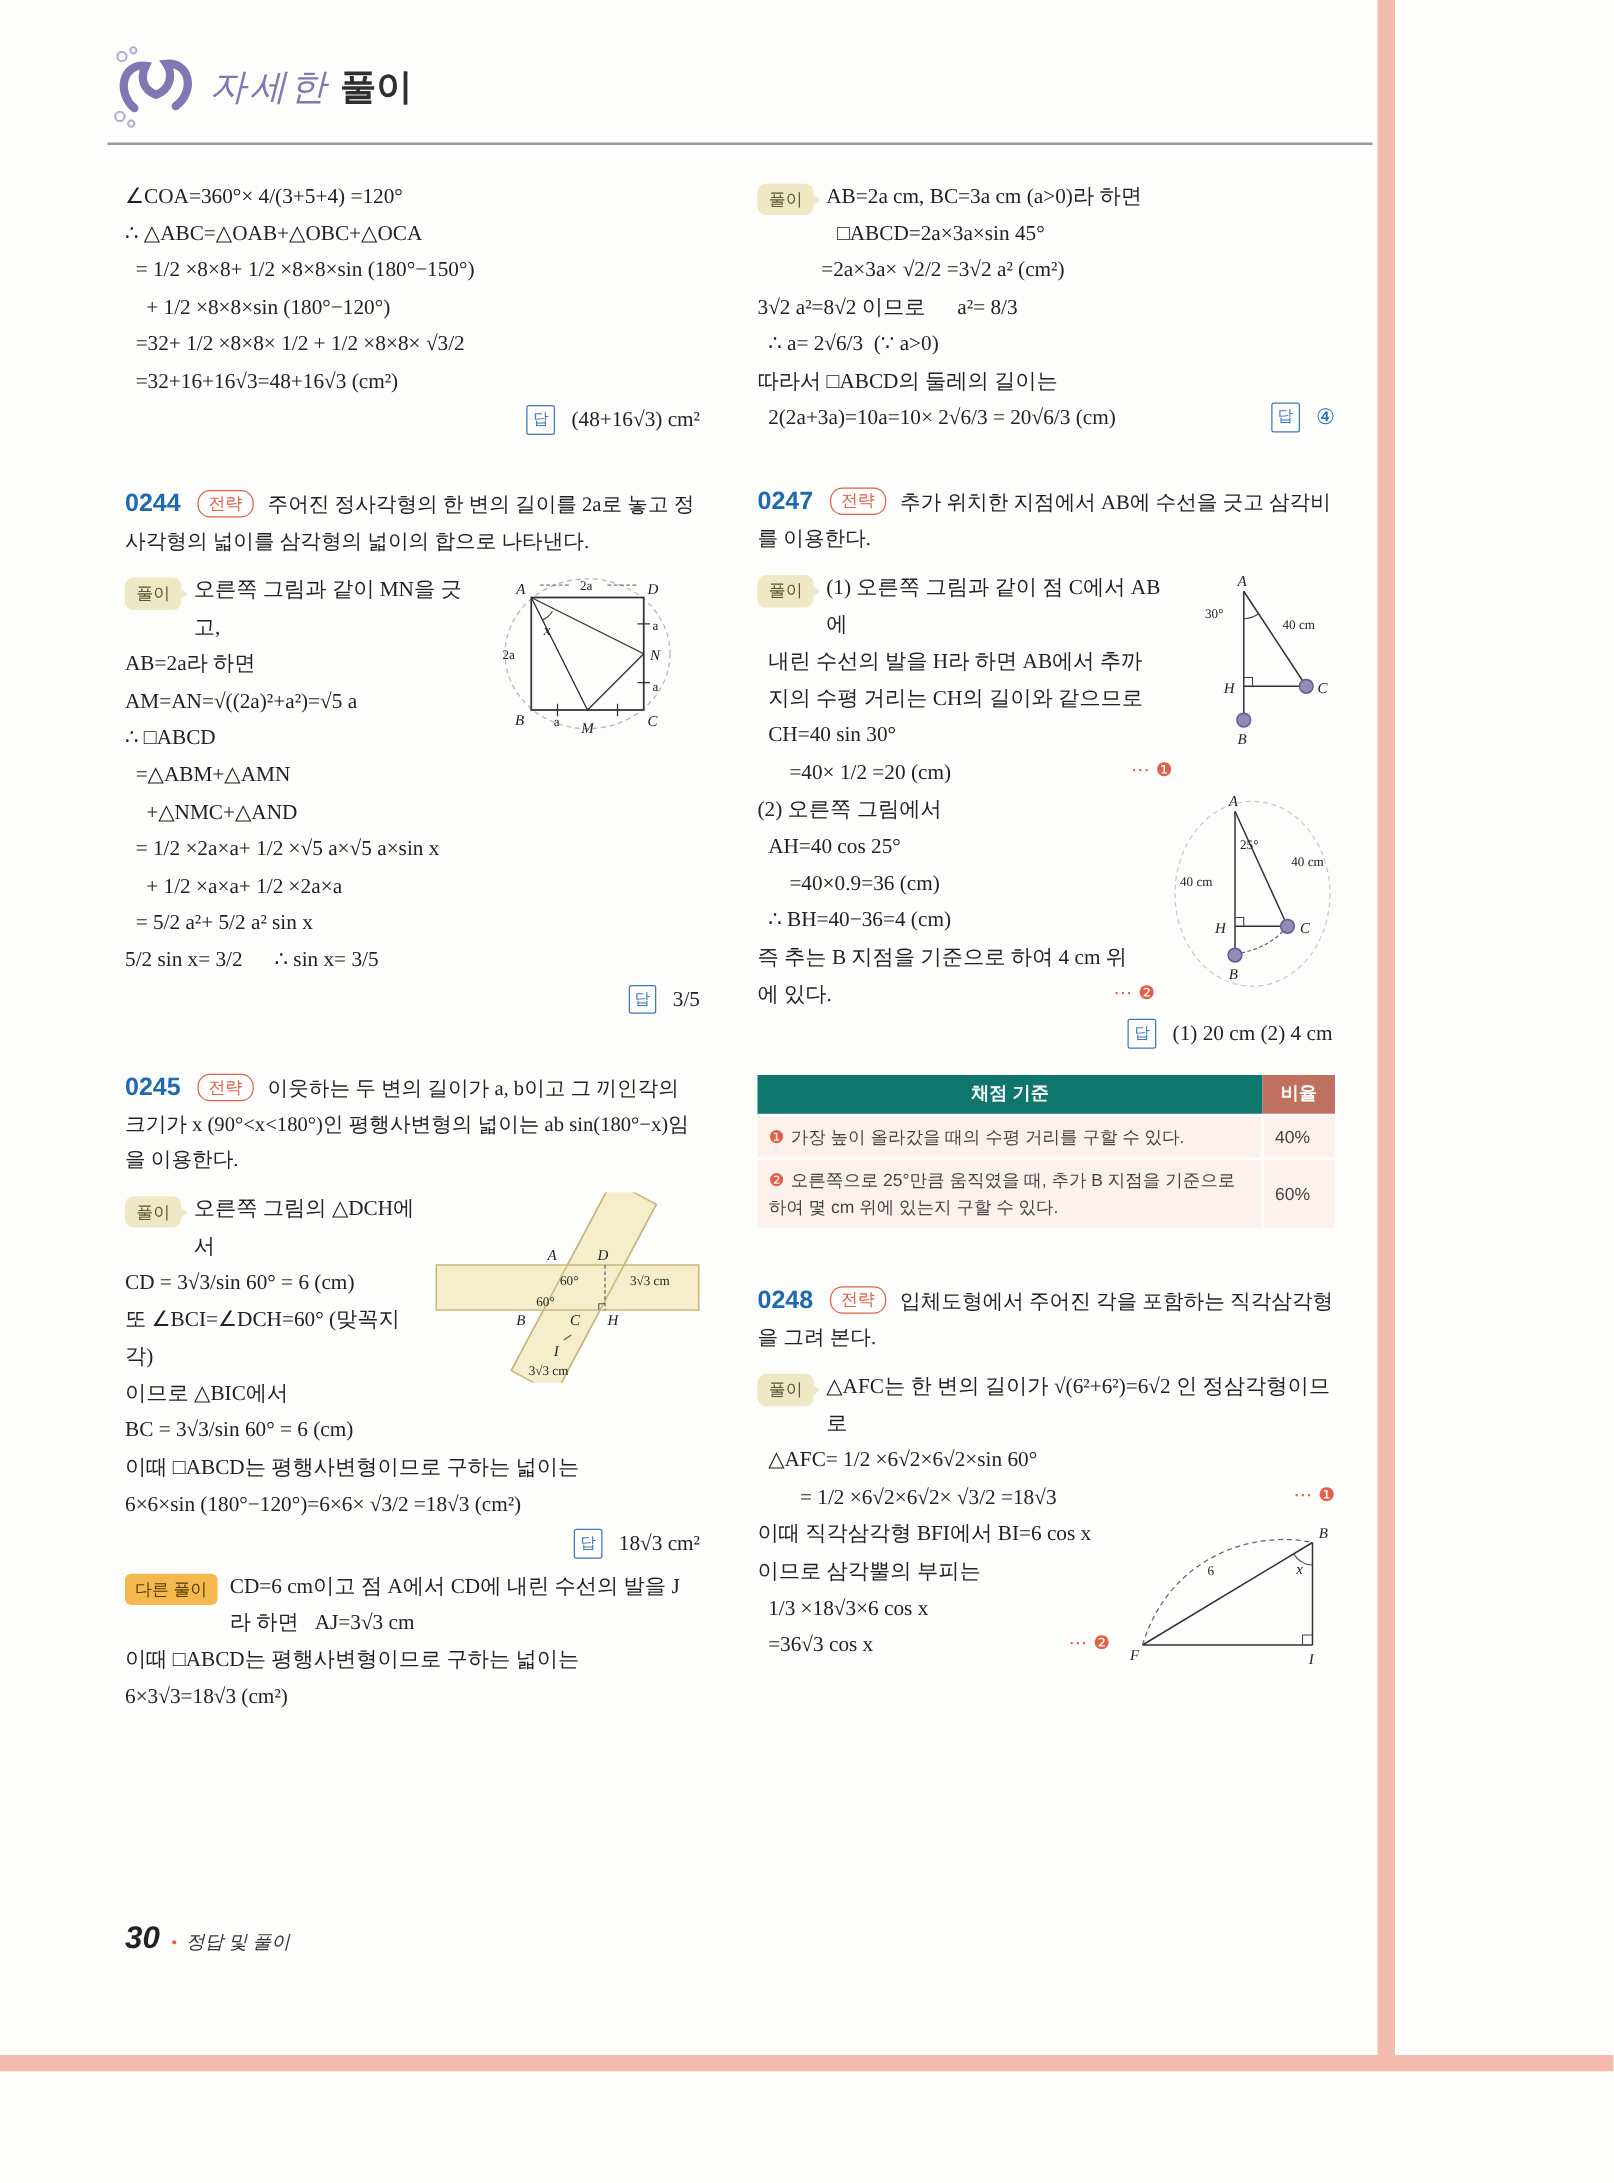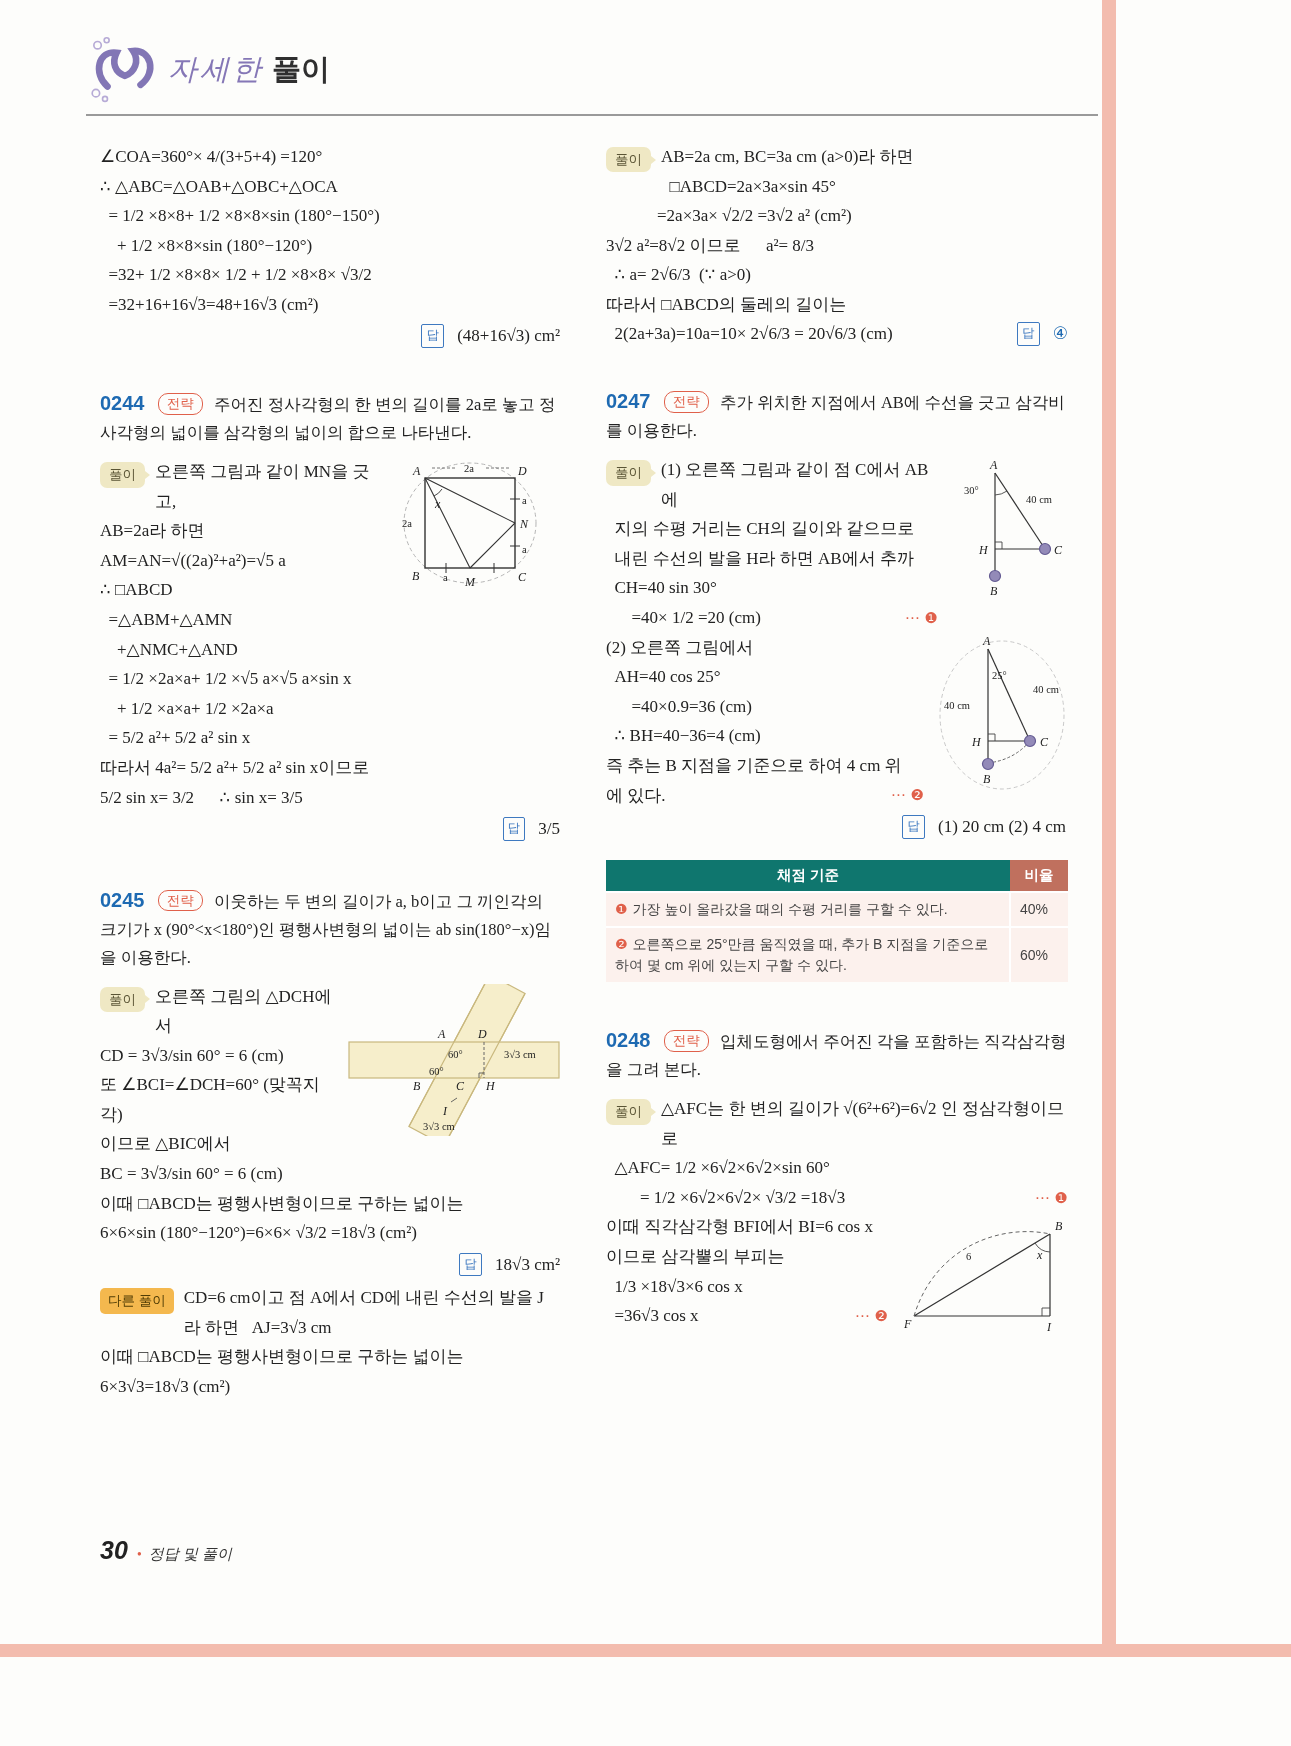--- a/index.html
+++ b/index.html
@@ -47,21 +47,21 @@
   .fig svg text { font-size:12px; fill:#222; font-family:"Liberation Serif","DejaVu Sans",serif; font-style:italic; }
   .fig svg text.small { font-size:10.5px; font-style:normal; }
 
   .ans-row { text-align:right; margin:2px 2px 4px 0; }
   .ans-badge { display:inline-block; border:1.5px solid #3e79c0; color:#3e79c0; font-size:12.5px;
                padding:0 4px; margin-right:9px; border-radius:2px; vertical-align:2px;
                font-family:"Liberation Sans","DejaVu Sans",sans-serif; }
   .ans-text { font-size:17px; }
   .blue-ans { color:#1e6ab2; }
 
-  .eq-marker { display:flex; justify-content:space-between; align-items:center; }
+  .eq-marker { display:flex; justify-content:space-between; align-items:flex-start; }
   .eq { white-space:pre-wrap; }
   .marker { color:#e0604a; font-size:15px; white-space:nowrap; margin-left:8px;
             font-family:"DejaVu Sans",sans-serif; }
 
   table.grading { width:100%; border-collapse:collapse; margin:18px 0 6px;
                   font-family:"Liberation Sans","DejaVu Sans",sans-serif; }
   .grading th { font-size:14.5px; color:#fff; padding:3px 6px; font-weight:bold; }
   .grading th.crit  { background:#0f766e; }
   .grading th.ratio { background:#c0705e; width:58px; }
   .grading td { font-size:14px; color:#444; background:#fcf1ed; padding:6px 9px; border-top:2px solid #fff; line-height:1.5; }
@@ -145,21 +145,20 @@
             <span class="sol-badge">풀이</span>
           <div class="tline">오른쪽 그림과 같이 MN을 긋고,</div>
               <div class="tline">AB=2a라 하면</div>
               <div class="tline">AM=AN=√((2a)²+a²)=√5 a</div>
               <div class="tline">∴ □ABCD</div>
               <div class="tline">  =△ABM+△AMN</div>
               <div class="tline">    +△NMC+△AND</div>
               <div class="tline">  = 1/2 ×2a×a+ 1/2 ×√5 a×√5 a×sin x</div>
               <div class="tline">    + 1/2 ×a×a+ 1/2 ×2a×a</div>
               <div class="tline">  = 5/2 a²+ 5/2 a² sin x</div>
-              <div class="tline">따라서 4a²= 5/2 a²+ 5/2 a² sin x이므로</div>
               <div class="tline">5/2 sin x= 3/2      ∴ sin x= 3/5</div>
             </div>
         </div>
         <div class="ans-row">
           <span class="ans-badge">답</span>
           <span class="ans-text">3/5</span>
         </div>
       </article>
 
       <article class="prob">
@@ -264,22 +263,22 @@
                 <text x="40" y="12">A</text>
                 <text x="14" y="37" class="small">30°</text>
                 <text x="76" y="46" class="small">40 cm</text>
                 <text x="29" y="97">H</text>
                 <text x="40" y="138">B</text>
                 <text x="104" y="97">C</text>
               </svg>
             </figure>
             <span class="sol-badge">풀이</span>
           <div class="tline">(1) 오른쪽 그림과 같이 점 C에서 AB에</div>
+              <div class="tline">  내린 수선의 발을 H라 하면 AB에서 추까</div>
               <div class="tline">  지의 수평 거리는 CH의 길이와 같으므로</div>
-              <div class="tline">  내린 수선의 발을 H라 하면 AB에서 추까</div>
               <div class="tline">  CH=40 sin 30°</div>
             </div>
           <div class="eq-marker">
             <span class="eq">      =40× 1/2 =20 (cm)</span>
             <span class="marker">⋯ ❶</span>
           </div>
         </div>
         <div class="sol-section">
           <div class="lines">
             <figure class="fig">

